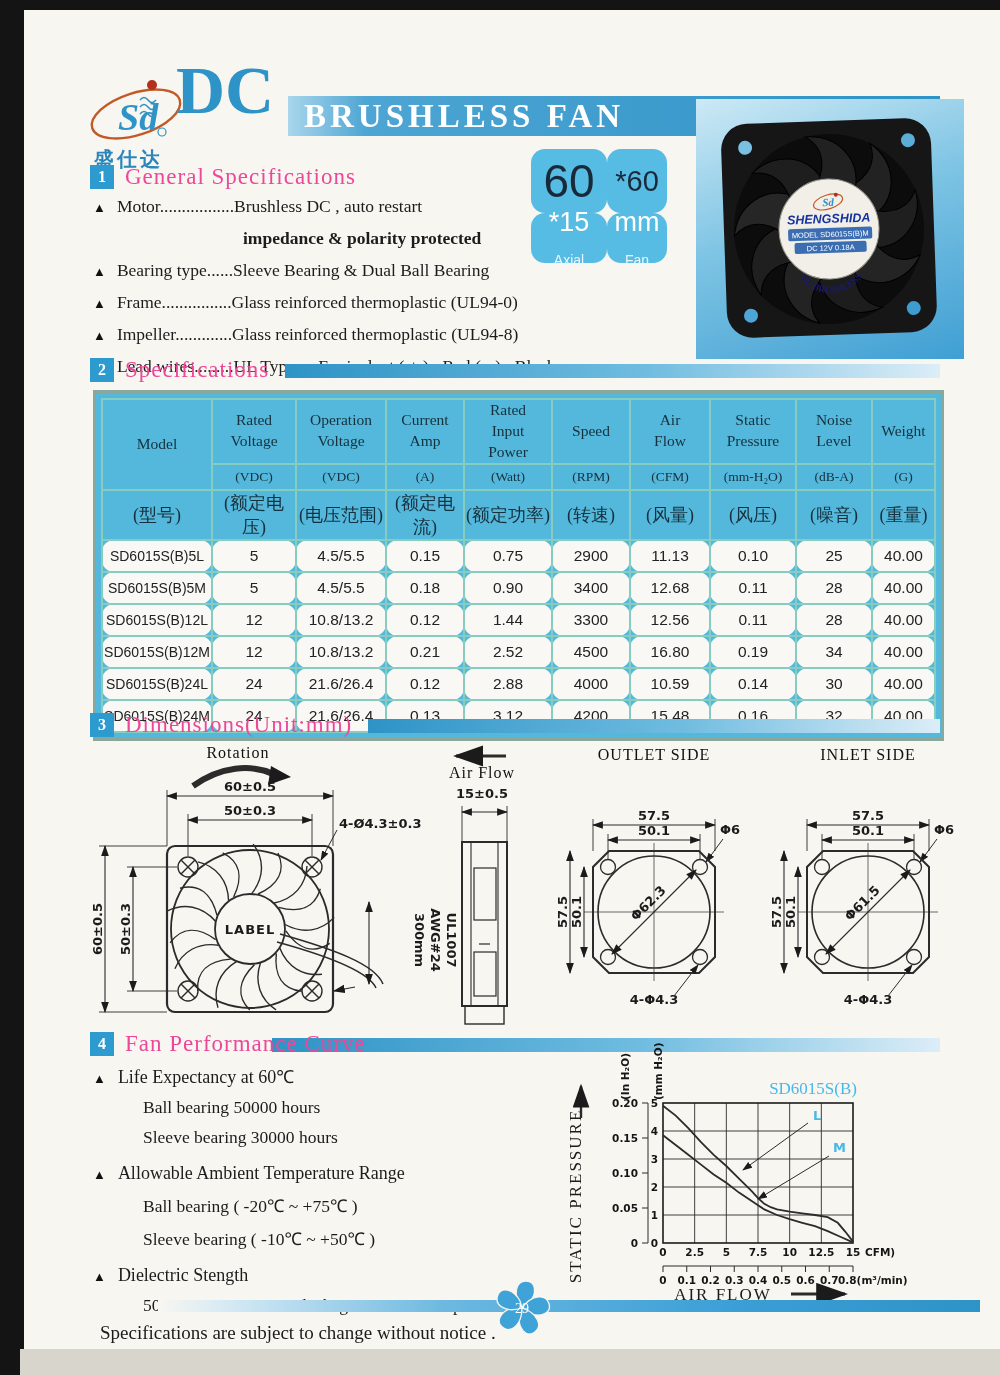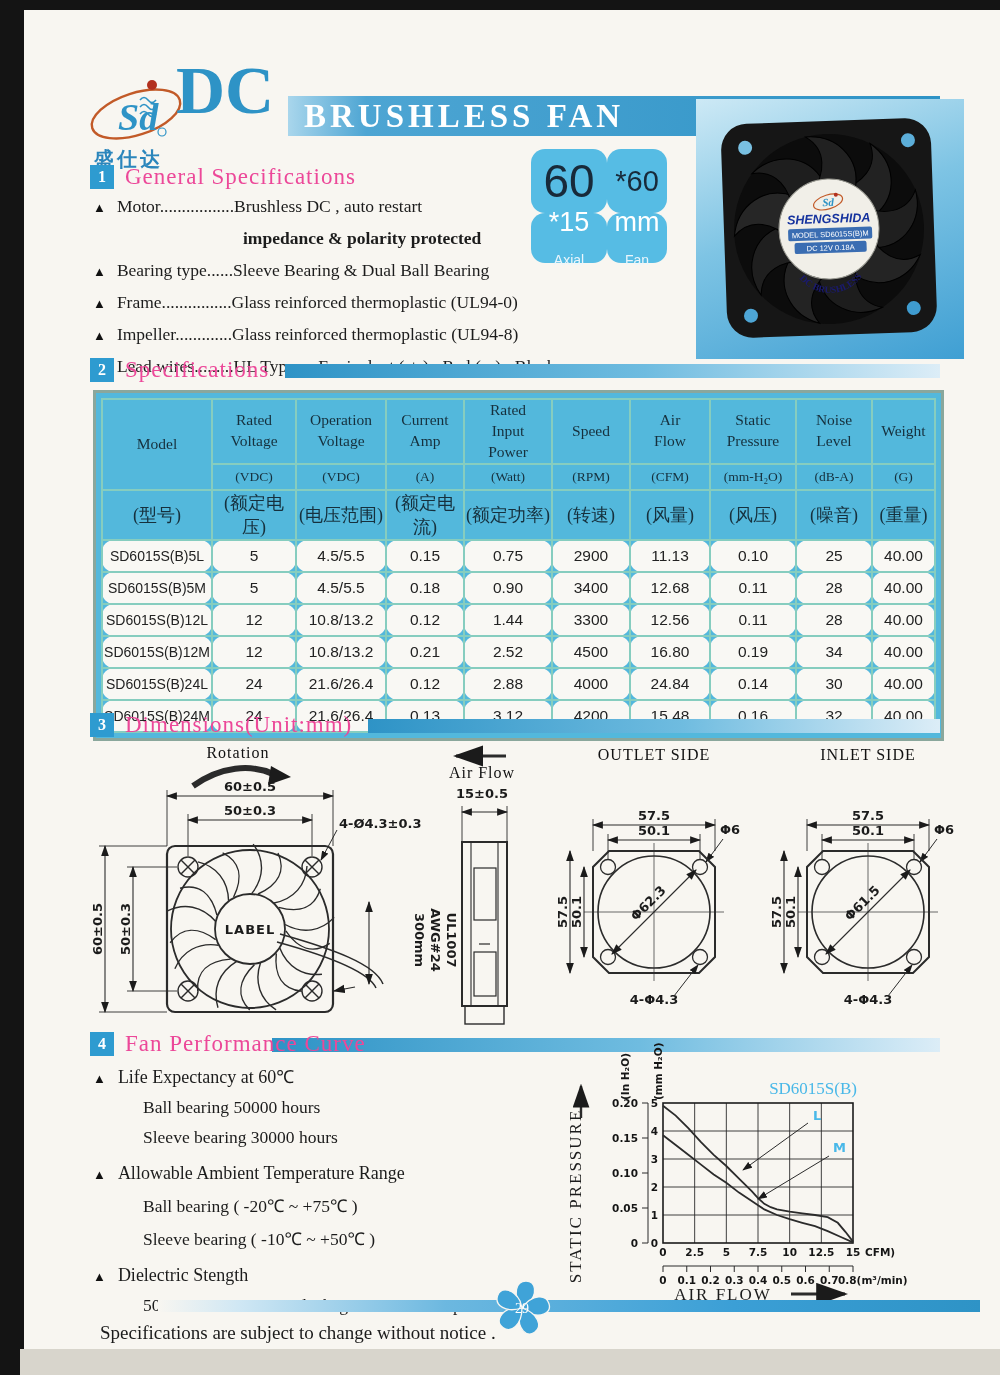--- a/index.html
+++ b/index.html
@@ -325,21 +325,21 @@
             <td>34</td>
             <td>40.00</td>
           </tr>
           <tr>
             <td>SD6015S(B)24L</td>
             <td>24</td>
             <td>21.6/26.4</td>
             <td>0.12</td>
             <td>2.88</td>
             <td>4000</td>
-            <td>24.84</td>
+            <td>10.59</td>
             <td>0.14</td>
             <td>30</td>
             <td>40.00</td>
           </tr>
           <tr>
             <td>SD6015S(B)24M</td>
             <td>24</td>
             <td>21.6/26.4</td>
             <td>0.13</td>
             <td>3.12</td>

